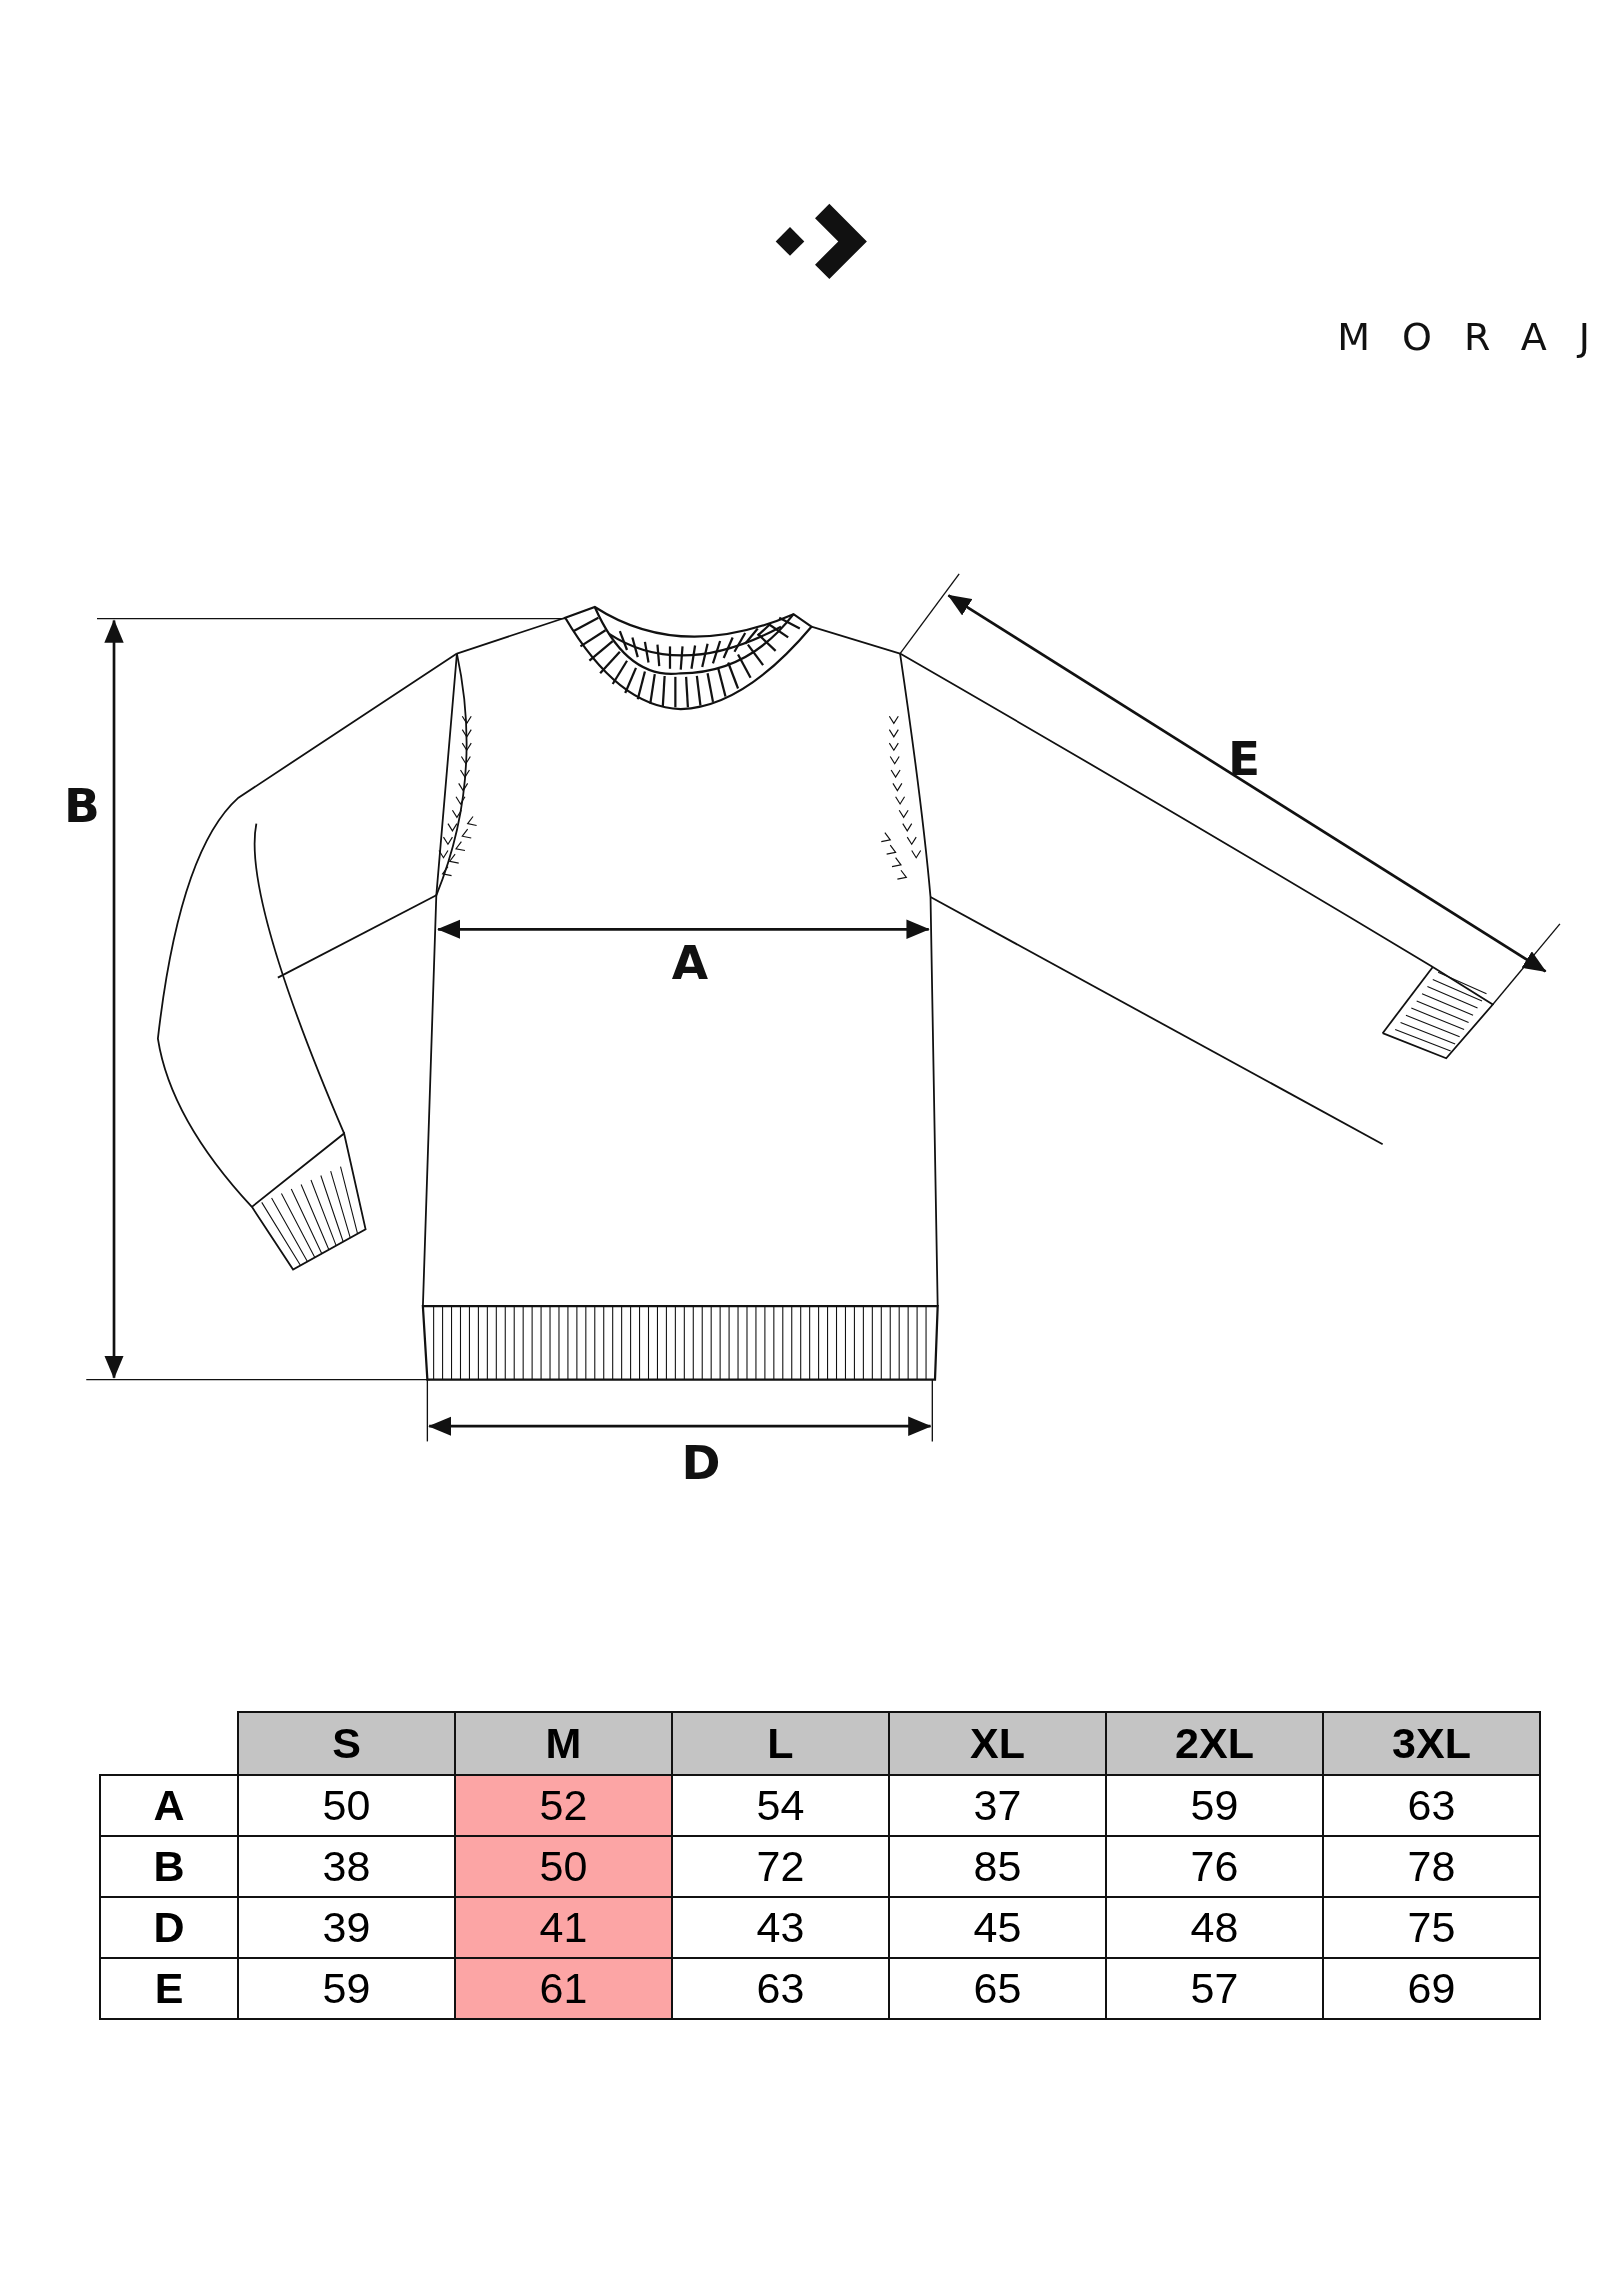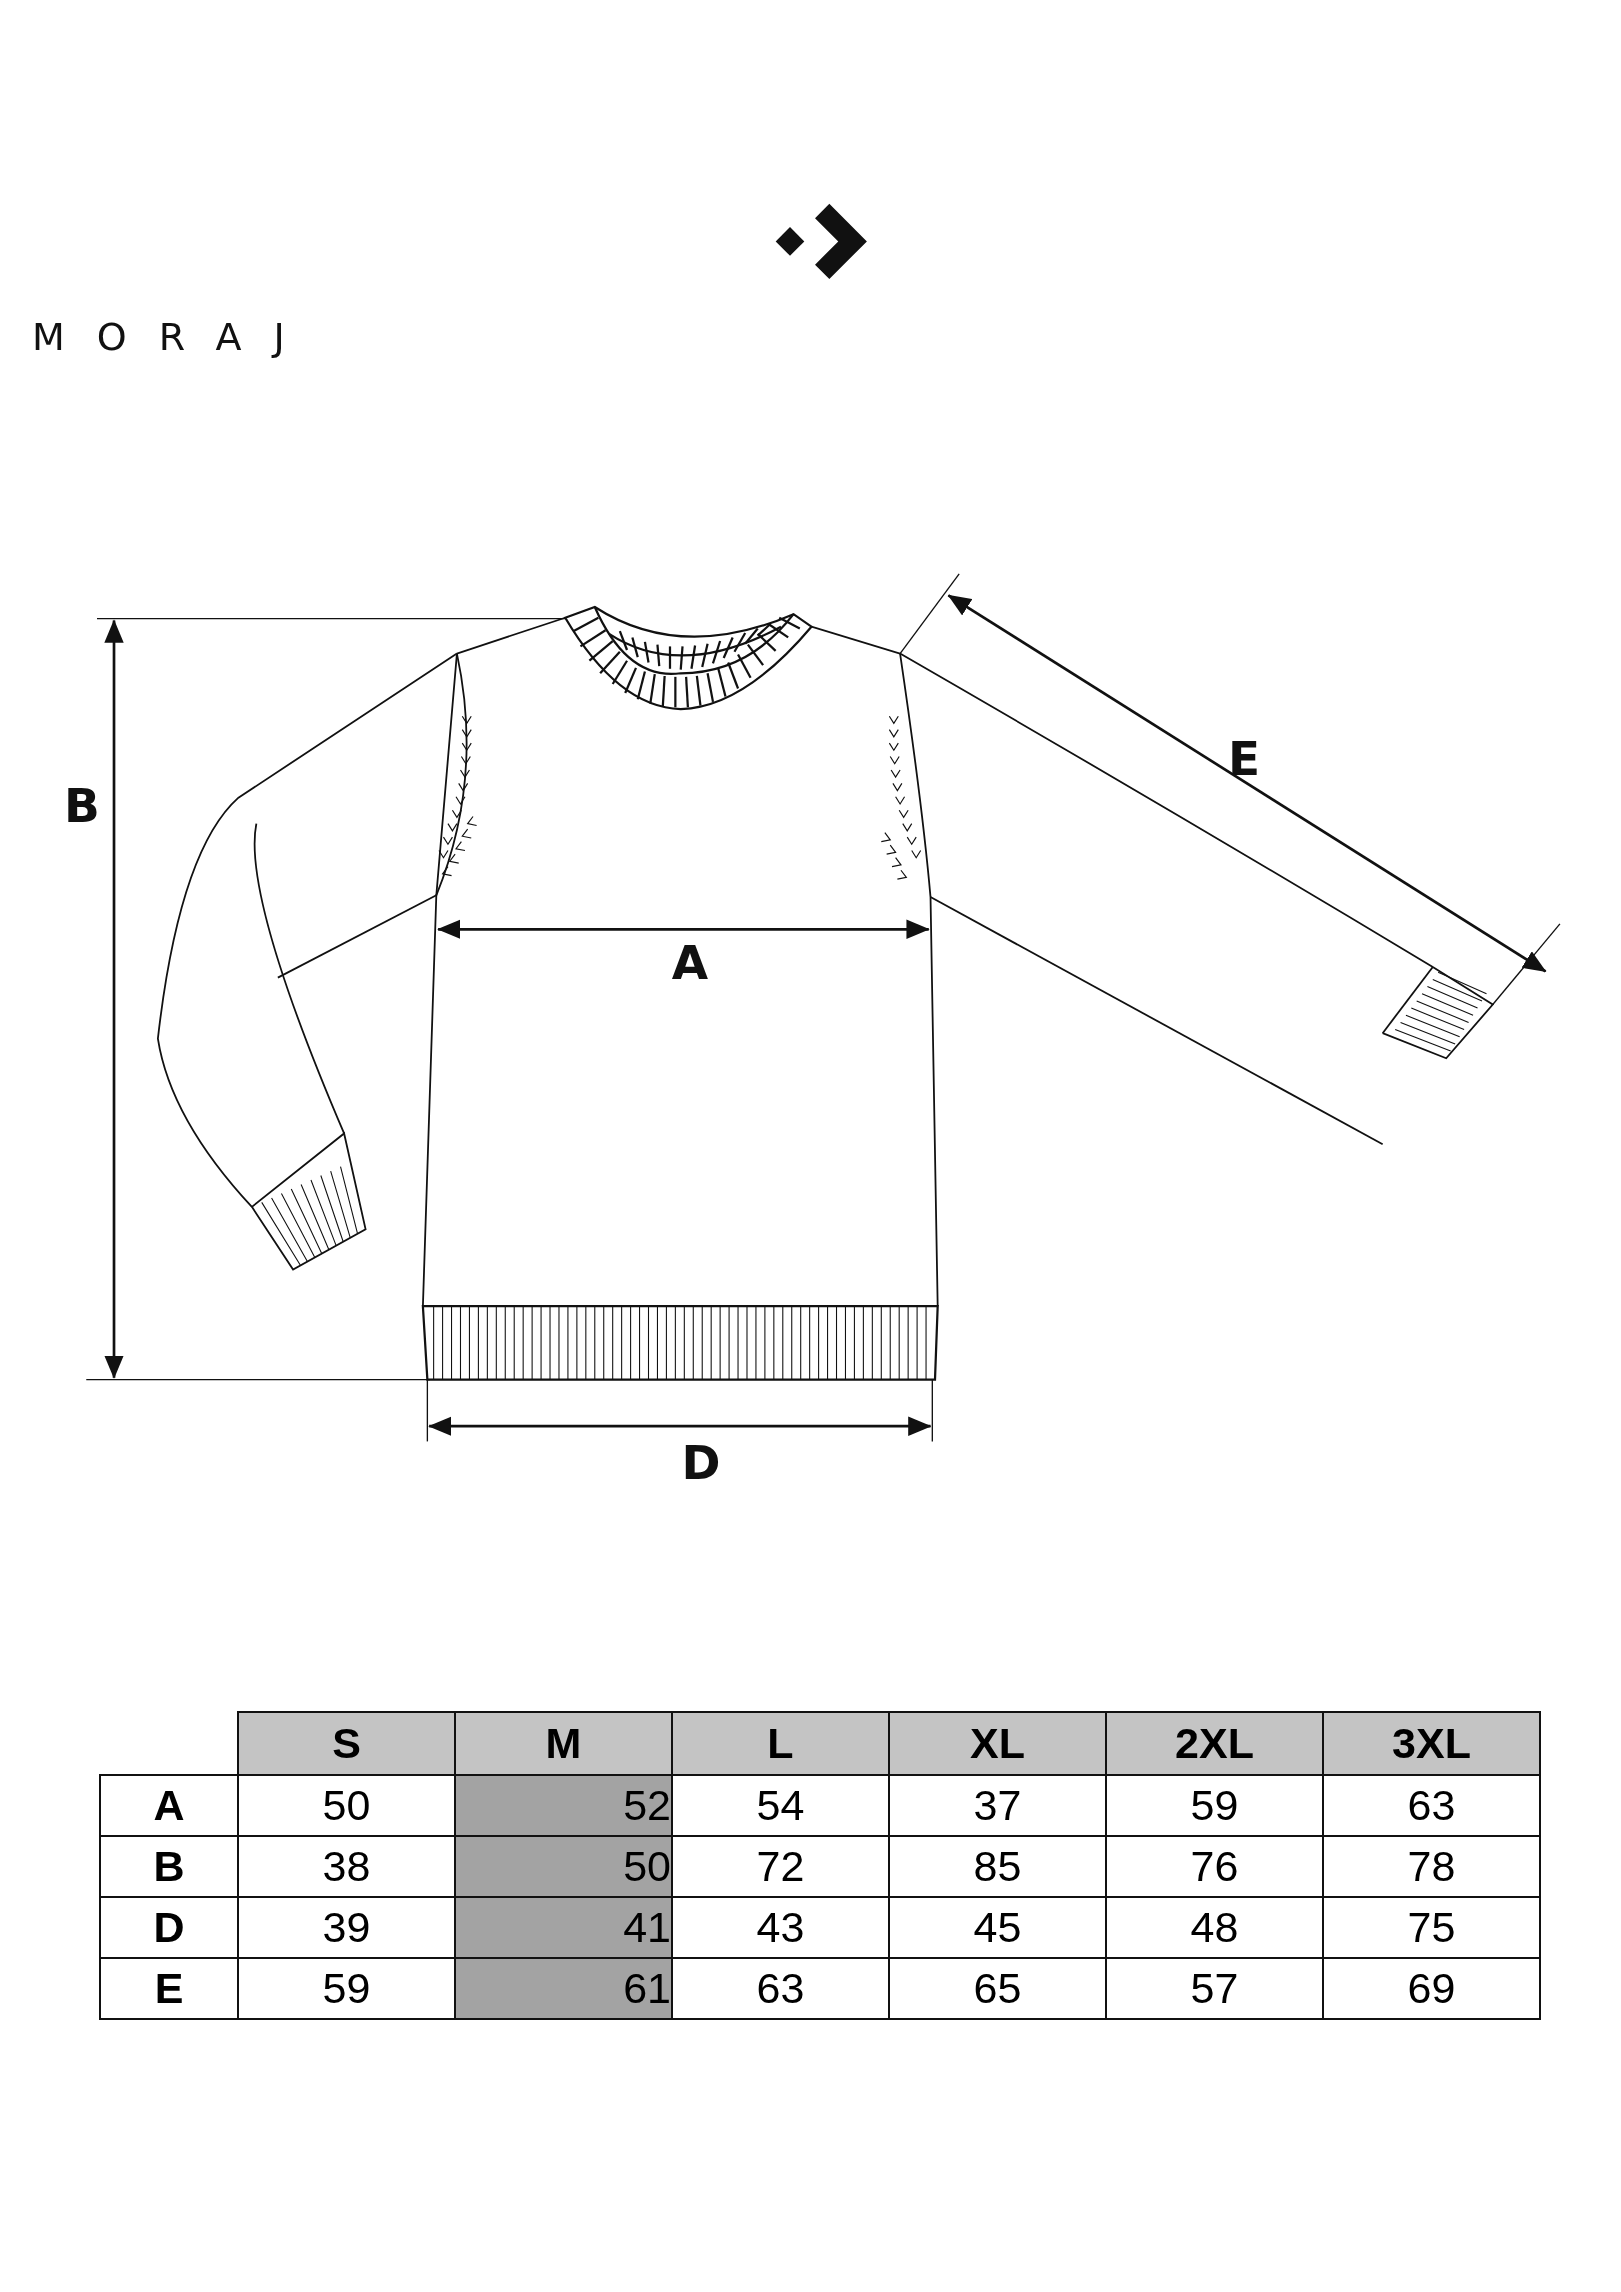--- a/index.html
+++ b/index.html
@@ -1,27 +1,27 @@
 <!DOCTYPE html>
 <html style="font-size:14.3px"><head>
 <meta charset="utf-8">
 <style>
   html, body { margin: 0; padding: 0; background: #ffffff; }
   body { width: 1622px; height: 2293px; position: relative; overflow: hidden; font-family: "Liberation Sans", sans-serif; }
   .logo { position: absolute; left: 0; top: 0; width: 1622px; }
-  .brand-name { position: absolute; top: 315px; left: 0; width: 1622px; text-align: left; font-family: "DejaVu Sans", sans-serif; font-size: 38px; letter-spacing: 32px; font-weight: 500; color: #111; padding-left: 32px; box-sizing: border-box; }
+  .brand-name { position: absolute; top: 315px; left: 0; width: 1622px; text-align: right; font-family: "DejaVu Sans", sans-serif; font-size: 38px; letter-spacing: 32px; font-weight: 500; color: #111; padding-left: 32px; box-sizing: border-box; }
   svg.drawing { position: absolute; left: 0; top: 0; }
   .dim-label { position: absolute; font-family: "DejaVu Sans", sans-serif; font-weight: bold; font-size: 47px; color: #111; transform: translate(-50%, -50%); }
   table.size-table { position: absolute; left: 99px; top: 1711px; border-collapse: collapse; font-family: "Liberation Sans", sans-serif; }
   table.size-table td, table.size-table th { border: 2.7px solid #111; text-align: center; height: 59px; padding: 0; }
   table.size-table th { background: #c4c4c4; font-weight: bold; font-size: 43px; width: 215px; height: 61px; }
   table.size-table th.corner { background: transparent; border: none; width: 136px; border-bottom: 2.7px solid #111; }
   table.size-table td { font-size: 43px; font-weight: normal; }
   table.size-table td.row-head { font-weight: bold; width: 136px; }
-  table.size-table td.hl { background: #a3a3a3; text-align: right; }
+  table.size-table td.hl { background: #fca5a5; }
 </style>
 </head>
 <body>
 
 <svg class="logo" width="1622" height="304" viewBox="0 0 1811 340">
   <polygon points="882,254 898,270 882,286 866,270" fill="#111"></polygon>
   <polygon points="910,244 926,228 968,270 926,312 910,296 936,270" fill="#111"></polygon>
 </svg>
 <div class="brand-name">MORAJ</div>
 

